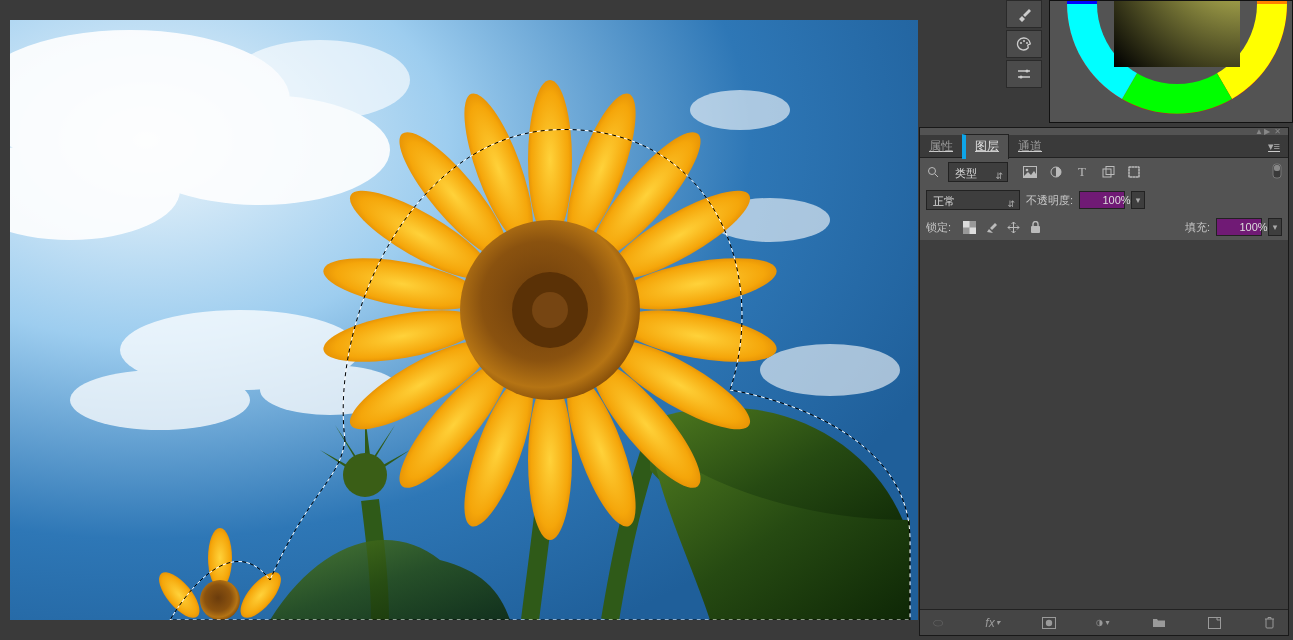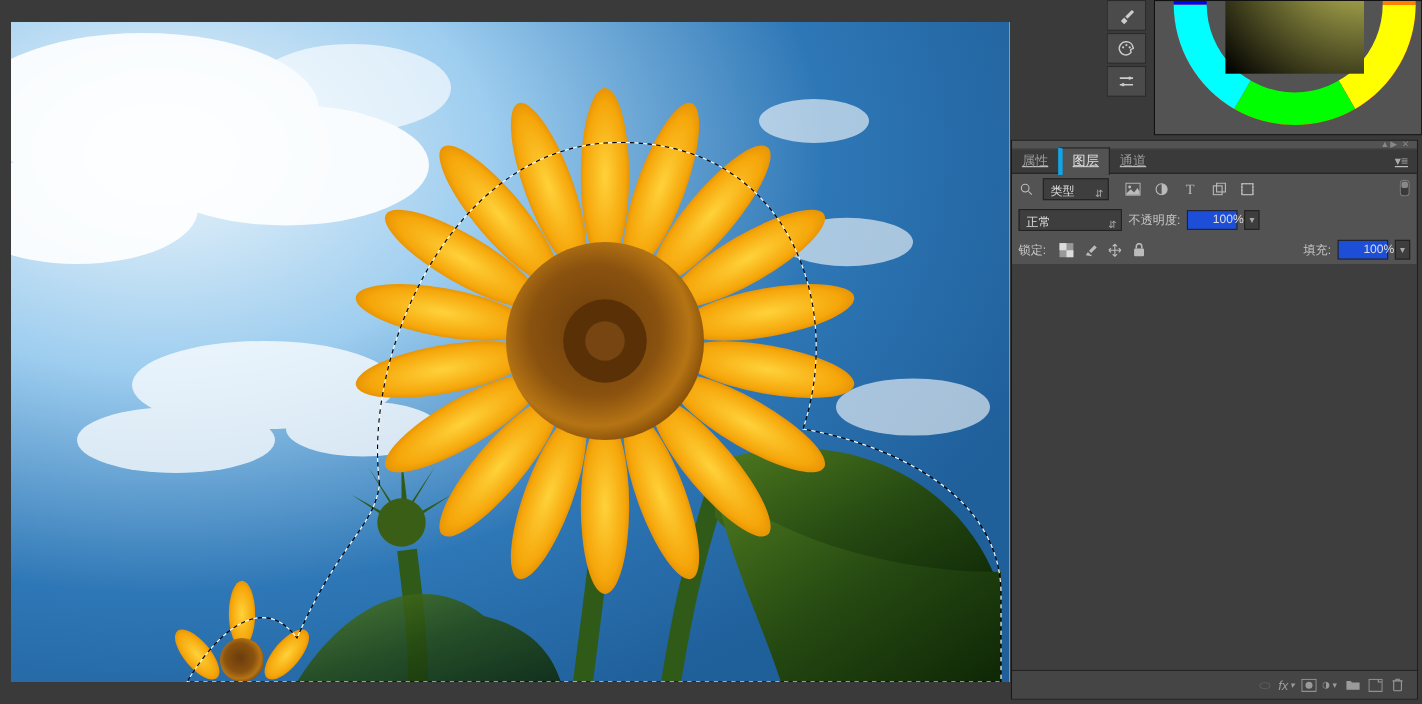--- a/index.html
+++ b/index.html
@@ -123,21 +123,21 @@
   .search-icn {
     width:14px; height:14px; display:inline-flex; align-items:center; justify-content:center;
     margin-right:2px;
   }
   .filter-icons {
     display:flex; gap:10px; margin-left:8px; align-items:center;
   }
   .filter-icons span { width:16px; height:16px; display:inline-flex; align-items:center; justify-content:center; color:#bbb; cursor:pointer;}
   .lbl { color:#c8c8c8; }
   .pct-box {
-    background:#1d4ed8; border:1px solid #222; height:18px; width:46px;
+    background:#701a75; border:1px solid #222; height:18px; width:46px;
     display:flex;align-items:center;justify-content:center;color:#ddd;font-size:11px;padding-left:29px;
   }
   .drop-arr {
     background:#3e3e3e;border:1px solid #222;height:18px;width:14px;
     display:flex;align-items:center;justify-content:center;color:#aaa;font-size:9px;cursor:pointer;
   }
   .lock-icons { display:flex; gap:6px; margin-left:4px; align-items:center;}
   .lock-icons span {
     width:16px;height:16px;display:inline-flex;align-items:center;justify-content:center;
     color:#bbb; cursor:pointer;
@@ -163,21 +163,21 @@
     width:34px; height:24px; border:1px solid #888; background:#fff;
     display:inline-block; overflow:hidden;
   }
   .thumb svg { width:100%; height:100%; display:block;}
   .layer-name { font-size:12px; }
   .layer-row .lock-end { margin-left:auto; margin-right:6px; color:#bbb; font-size:12px;}
   .italic { font-style: italic; }
   
   .panel-bottom {
     height:26px; background:#454545; border-top:1px solid #222;
-    display:flex; align-items:center; justify-content:flex-end;
+    display:flex; align-items:center; justify-content:space-between;
     gap:4px; padding:0 10px;
     color:#9a9a9a;
   }
   .panel-bottom span { cursor:pointer; display:inline-flex; align-items:center; justify-content:center; width:16px; height:16px; font-size:12px;}
   .panel-bottom span.disabled { color:#656565; cursor:default; }
 </style>
 </head>
 <body>
 
 <div class="canvas-area">

